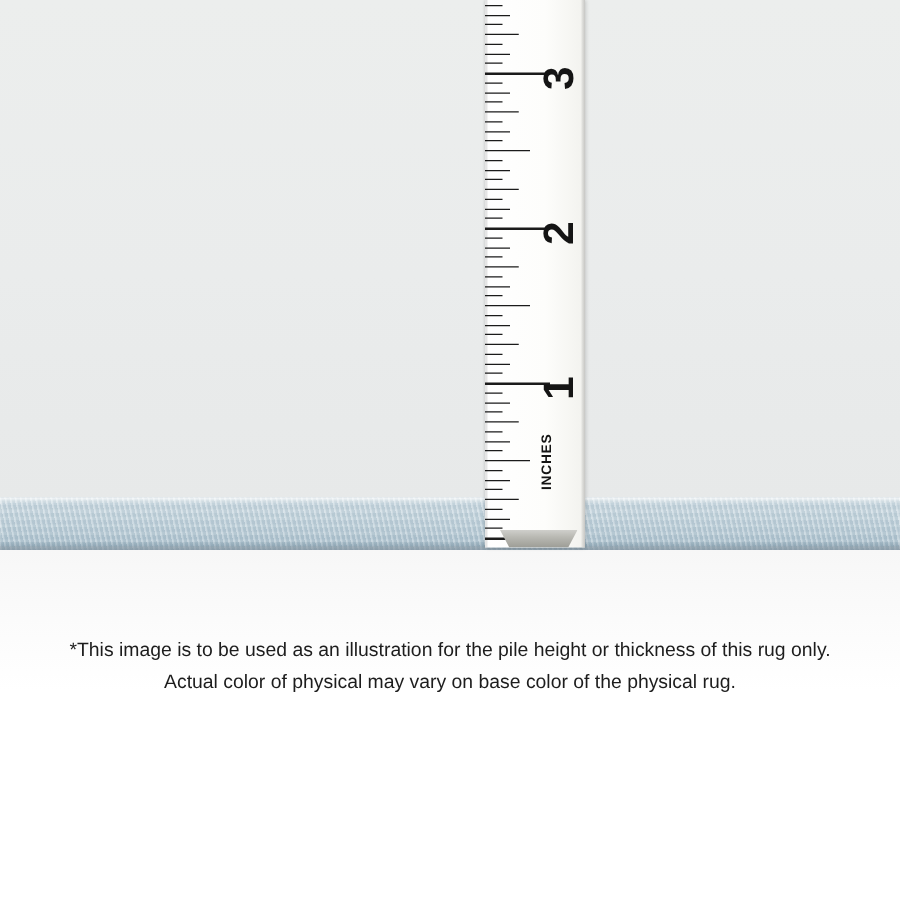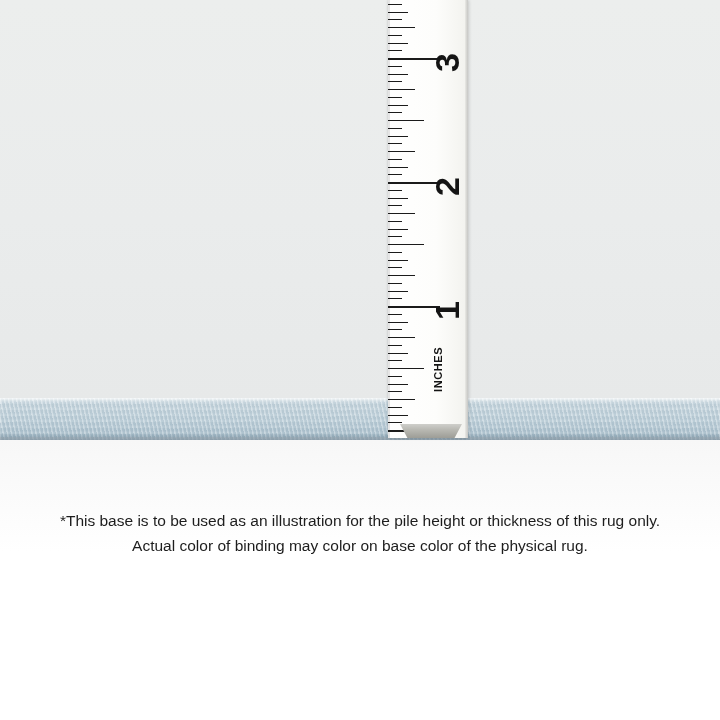--- a/index.html
+++ b/index.html
@@ -245,17 +245,17 @@
     <div id="numbers">
         <div class="num" style="top: 320px;">1</div>
         <div class="num" style="top: 196px;">2</div>
         <div class="num" style="top: 72px;">3</div>
       </div>
     <div class="inches-label">INCHES</div>
   </div>
   <div class="ruler-tip"></div>
 
   <div class="caption">
-    <div>*This base is to be used as an illustration for the pile height or thickness of this rug only.</div>
-    <div>Actual color of binding may color on base color of the physical rug.</div>
+    <div>*This image is to be used as an illustration for the pile height or thickness of this rug only.</div>
+    <div>Actual color of physical may vary on base color of the physical rug.</div>
   </div>
 
 </div>
 
 </body></html>

